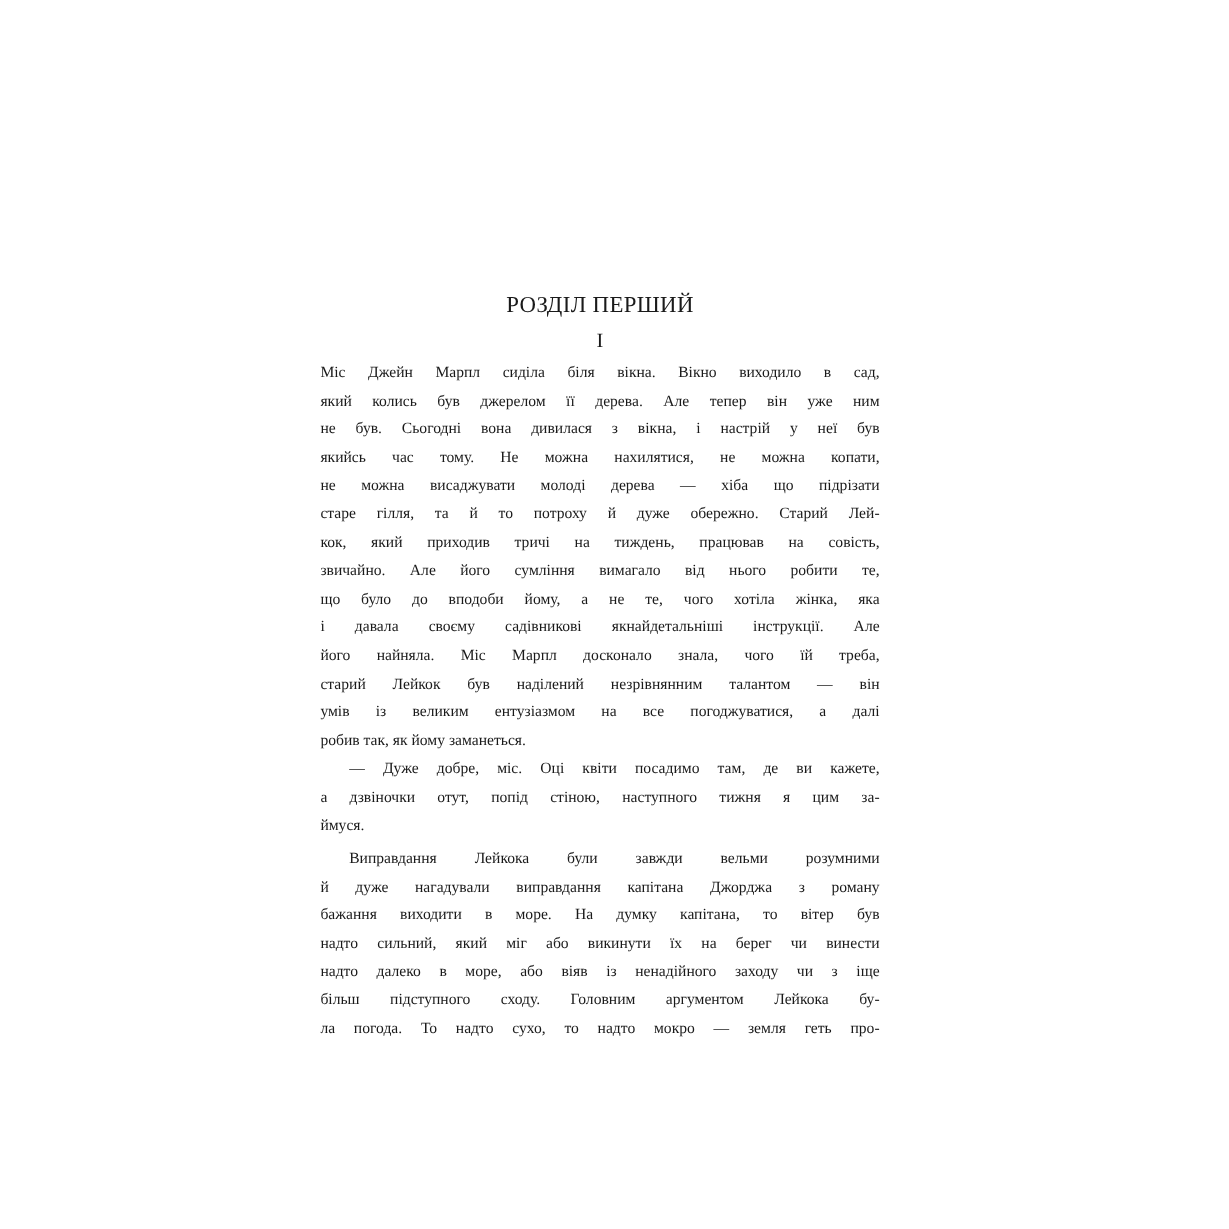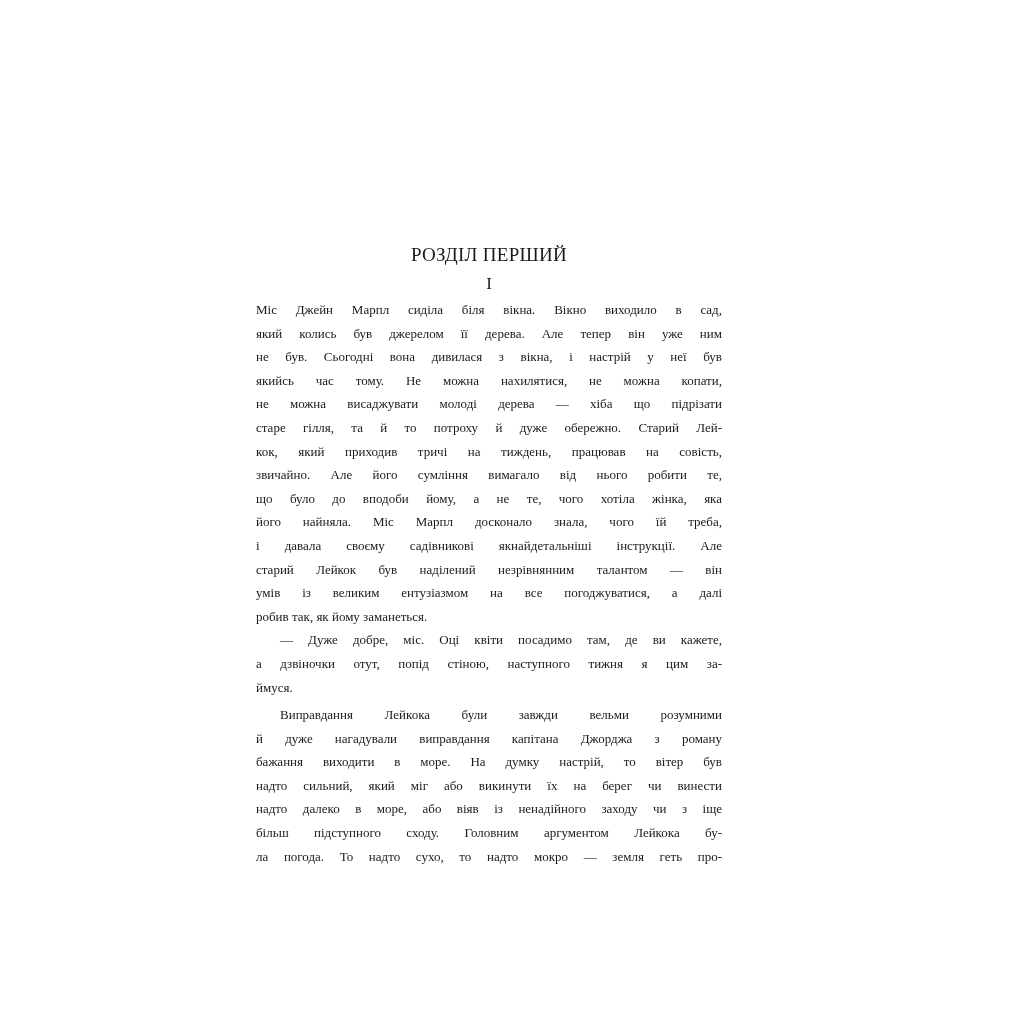--- a/index.html
+++ b/index.html
@@ -10,21 +10,21 @@
     body {
       width: 1024px;
       height: 1024px;
       position: relative;
       overflow: hidden;
       font-family: "Liberation Serif", "DejaVu Serif", serif;
       color: #1a1a1a;
     }
     .page {
       position: absolute;
-      left: 256px;
+      left: 267px;
       top: 240px;
       width: 466px;
     }
     .chapter-title {
       text-align: center;
       font-size: 19px;
       letter-spacing: 0.3px;
       margin: 0;
       height: 30px;
       line-height: 30px;
@@ -73,35 +73,35 @@
   <p class="para">
     <span class="ln">Міс Джейн Марпл сиділа біля вікна. Вікно виходило в сад,</span>
     <span class="ln">який колись був джерелом її дерева. Але тепер він уже ним</span>
     <span class="ln">не був. Сьогодні вона дивилася з вікна, і настрій у неї був</span>
     <span class="ln">якийсь час тому. Не можна нахилятися, не можна копати,</span>
     <span class="ln">не можна висаджувати молоді дерева — хіба що підрізати</span>
     <span class="ln">старе гілля, та й то потроху й дуже обережно. Старий Лей-</span>
     <span class="ln">кок, який приходив тричі на тиждень, працював на совість,</span>
     <span class="ln">звичайно. Але його сумління вимагало від нього робити те,</span>
     <span class="ln">що було до вподоби йому, а не те, чого хотіла жінка, яка</span>
+    <span class="ln">і давала своєму садівникові якнайдетальніші інструкції. Але</span>
     <span class="ln">його найняла. Міс Марпл досконало знала, чого їй треба,</span>
-    <span class="ln">і давала своєму садівникові якнайдетальніші інструкції. Але</span>
     <span class="ln">старий Лейкок був наділений незрівнянним талантом — він</span>
     <span class="ln">умів із великим ентузіазмом на все погоджуватися, а далі</span>
     <span class="ln last">робив так, як йому заманеться.</span>
   </p>
 
   <p class="para">
     <span class="ln indent">— Дуже добре, міс. Оці квіти посадимо там, де ви кажете,</span>
     <span class="ln">а дзвіночки отут, попід стіною, наступного тижня я цим за-</span>
     <span class="ln last">ймуся.</span>
   </p>
 
   <p class="para gap-before">
     <span class="ln indent">Виправдання Лейкока були завжди вельми розумними</span>
     <span class="ln">й дуже нагадували виправдання капітана Джорджа з роману</span>
-    <span class="ln">бажання виходити в море. На думку настрій, то вітер був</span>
+    <span class="ln">бажання виходити в море. На думку капітана, то вітер був</span>
     <span class="ln">надто сильний, який міг або викинути їх на берег чи винести</span>
     <span class="ln">надто далеко в море, або віяв із ненадійного заходу чи з іще</span>
     <span class="ln">більш підступного сходу. Головним аргументом Лейкока бу-</span>
     <span class="ln">ла погода. То надто сухо, то надто мокро — земля геть про-</span>
   </p>
 </div>
 
 </body></html>

